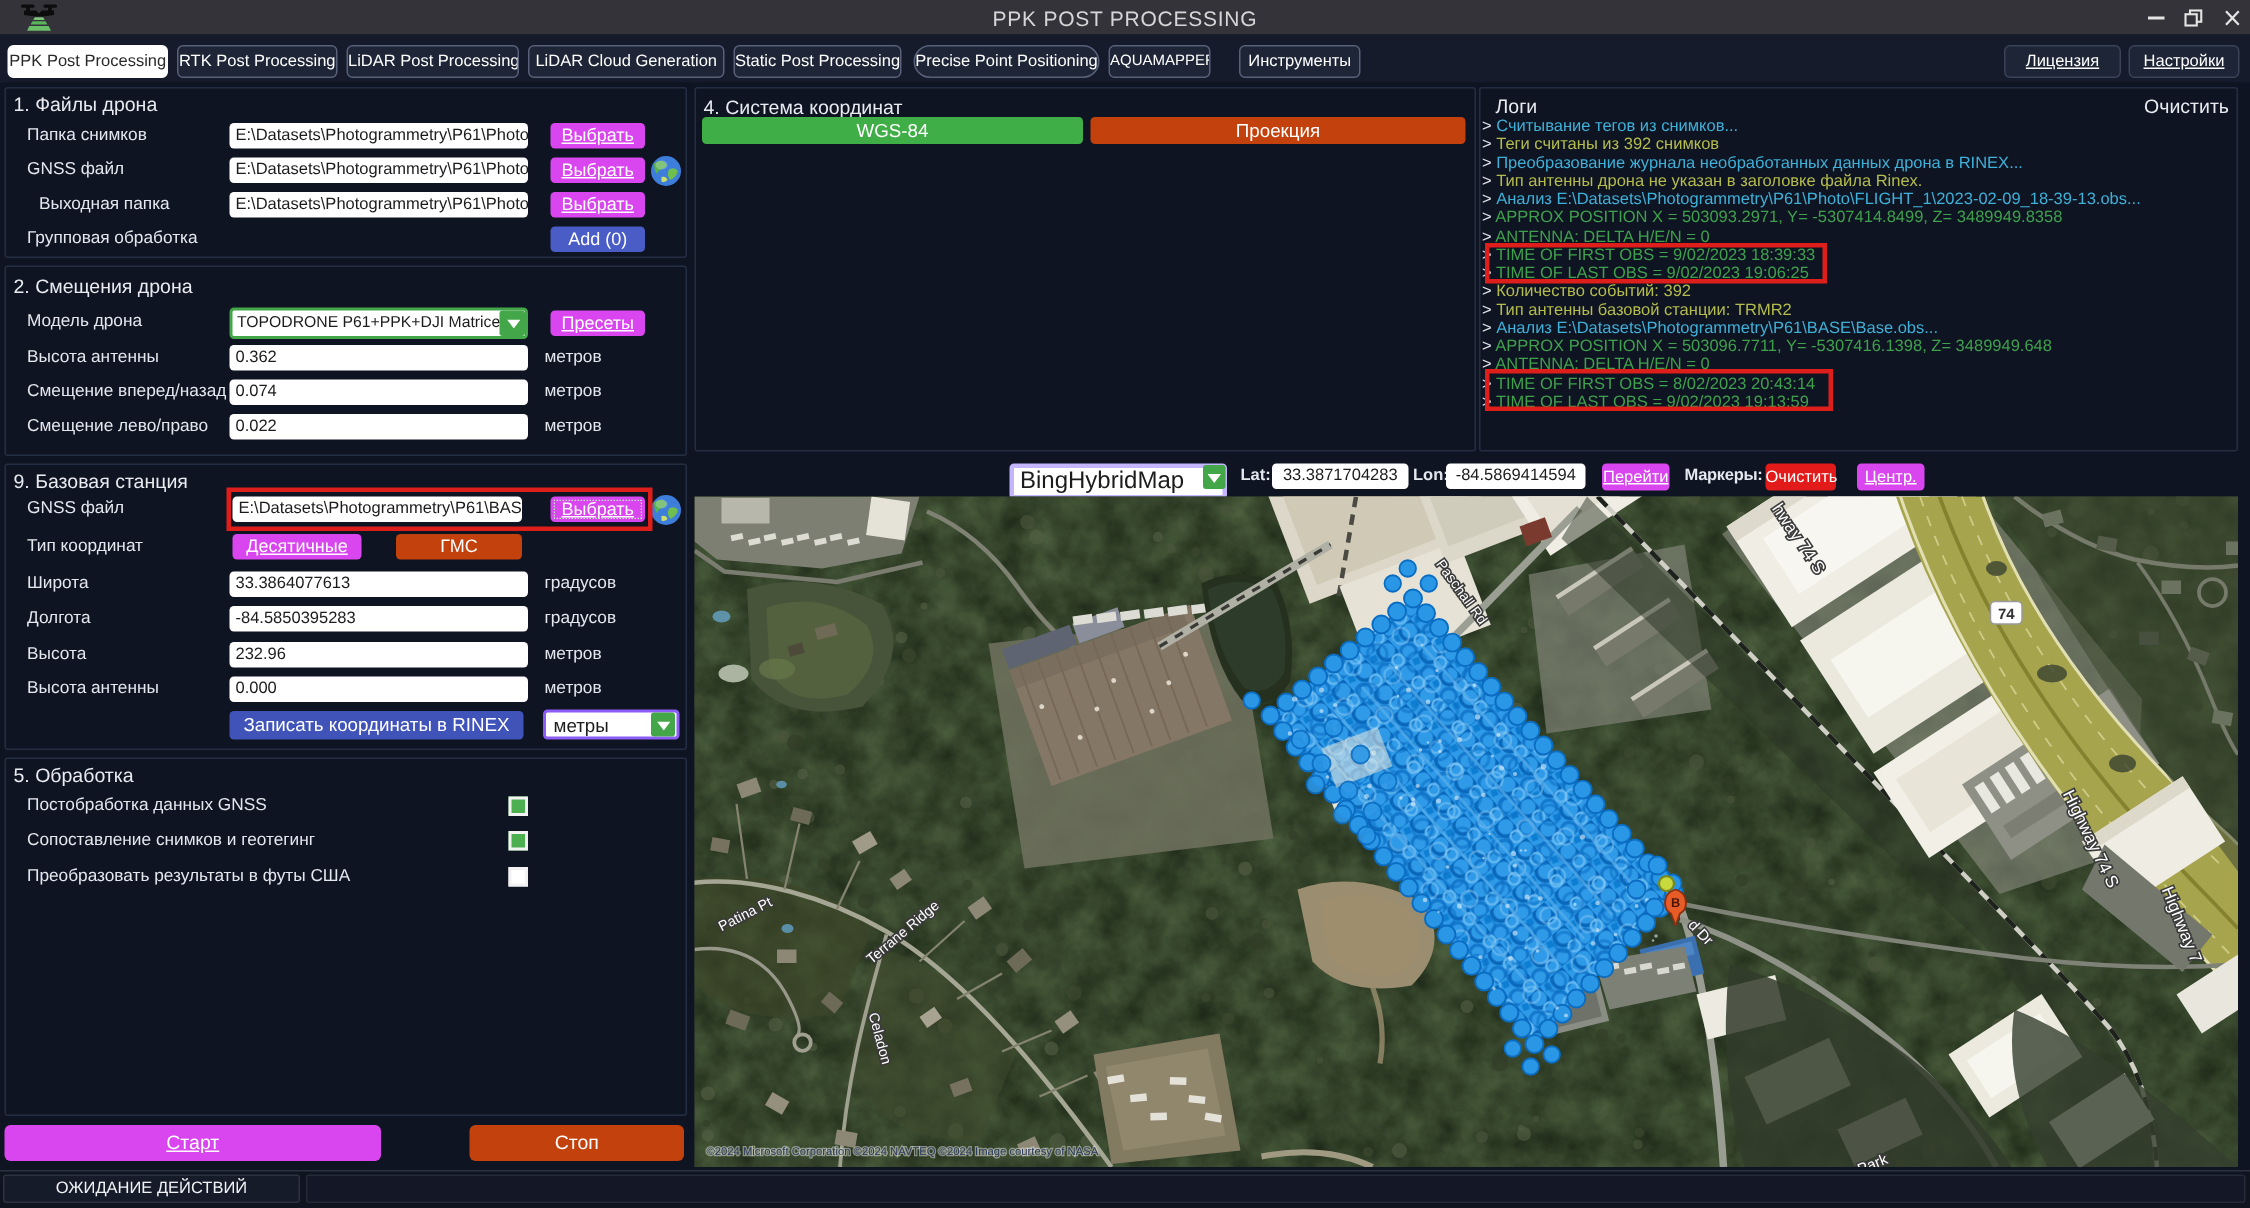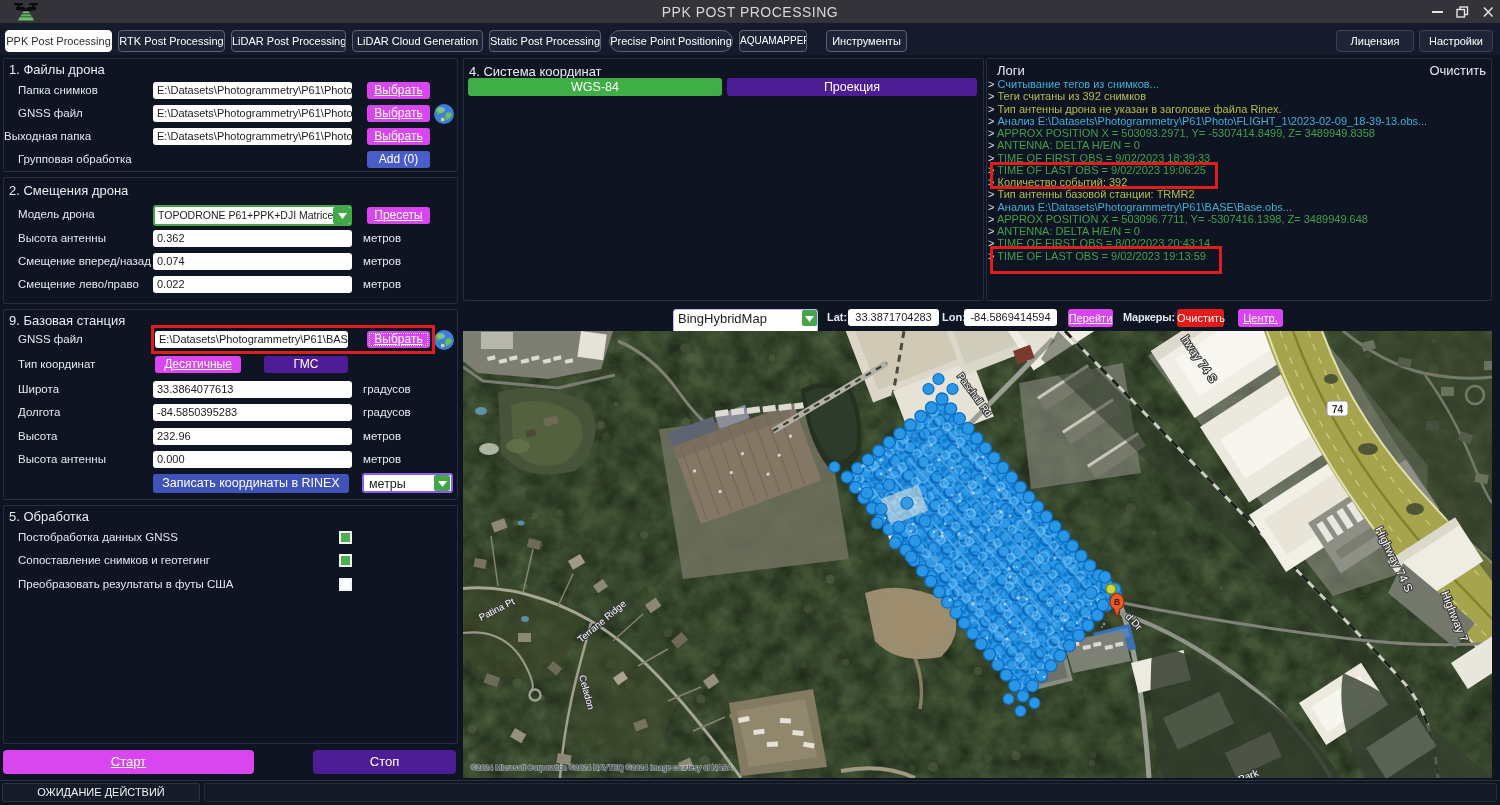--- a/index.html
+++ b/index.html
@@ -2,29 +2,29 @@
 <html><head><meta charset="utf-8">
 <style>
 *{margin:0;padding:0;box-sizing:border-box;font-family:"Liberation Sans",sans-serif;}
 html,body{width:1500px;height:805px;overflow:hidden;background:#0f1422;}
 .abs{position:absolute;}
 #titlebar{left:0;top:0;width:1500px;height:23px;background:#343339;}
 #title{left:0;top:4px;width:1500px;text-align:center;color:#d6d6d8;font-size:14px;letter-spacing:.5px;}
 #tabbar{left:0;top:23px;width:1500px;height:32px;background:#151b2b;}
 .tab{top:30px;height:22px;background:#1d2536;border:1px solid #59617a;border-radius:4px;color:#fff;font-size:11px;text-align:center;line-height:20px;white-space:nowrap;overflow:hidden;}
 .tab.act{background:#fff;color:#2a2a2a;border-color:#fff;}
-.tab.rb{border-color:#3a4358;}
+.tab.rb{border-color:#3a4358;text-decoration:underline;}
 .sec{border:1px solid #242e42;border-radius:2px;}
 .st{color:#e9ebf1;font-size:13px;}
 .lbl{color:#e4e7ee;font-size:11.5px;white-space:nowrap;}
 .inp{background:#fff;border-radius:3px;color:#1c1c1c;font-size:11px;line-height:17px;padding:0 4px;white-space:nowrap;overflow:hidden;height:17px;}
 .btn{border-radius:3px;color:#fff;font-size:12px;text-align:center;height:17px;line-height:17px;}
 .green{background:#d946ef;text-decoration:underline;}
 .blue{background:#4a5cc5;}
-.gray{background:#4c1d95;}
+.gray{background:#c2410c;}
 .red{background:#e31a1a;}
 .chk{width:13px;height:13px;border:2px solid #f2f2f2;}
 .logline{white-space:nowrap;font-size:11px;}
 .lc{color:#3fb0d8;}
 .lo{color:#b4bc4d;}
 .lg{color:#3fa04d;}
 .pfx{color:#dfe3ea;}
 .redbox{border:3px solid #de1e1a;background:transparent;z-index:5;}
 </style></head>
 <body>
@@ -61,21 +61,21 @@
 <div class="abs tab rb" style="left:1419px;width:74px;">Настройки</div>
 
 <div class="abs sec" style="left:3px;top:58px;width:455px;height:114px;"></div>
 <div class="abs st" style="left:9px;top:62px;">1. Файлы дрона</div>
 <div class="abs lbl" style="left:18px;top:84px;">Папка снимков</div>
 <div class="abs inp" style="left:153px;top:82px;width:199px;">E:\Datasets\Photogrammetry\P61\Photo\F</div>
 <div class="abs btn green" style="left:367px;top:82px;width:63px;">Выбрать</div>
 <div class="abs lbl" style="left:18px;top:107px;">GNSS файл</div>
 <div class="abs inp" style="left:153px;top:105px;width:199px;">E:\Datasets\Photogrammetry\P61\Photo\F</div>
 <div class="abs btn green" style="left:367px;top:105px;width:63px;">Выбрать</div>
-<div class="abs lbl" style="left:4px;top:130px;">Выходная папка</div>
+<div class="abs lbl" style="left:26px;top:130px;">Выходная папка</div>
 <div class="abs inp" style="left:153px;top:128px;width:199px;">E:\Datasets\Photogrammetry\P61\Photo\F</div>
 <div class="abs btn green" style="left:367px;top:128px;width:63px;">Выбрать</div>
 <div class="abs lbl" style="left:18px;top:153px;">Групповая обработка</div>
 <div class="abs btn blue" style="left:367px;top:151px;width:63px;">Add (0)</div>
 
 <div class="abs sec" style="left:3px;top:177px;width:455px;height:127px;"></div>
 <div class="abs st" style="left:9px;top:183px;">2. Смещения дрона</div>
 <div class="abs lbl" style="left:18px;top:208px;">Модель дрона</div>
 <div class="abs" style="left:153px;top:205px;width:199px;height:21px;background:#fff;border:2px solid #43a648;border-radius:3px;color:#1c1c1c;font-size:10.5px;line-height:17px;padding:0 3px;white-space:nowrap;overflow:hidden;">TOPODRONE P61+PPK+DJI Matrice 3</div>
 <div class="abs" style="left:333px;top:207px;width:17px;height:17px;background:#43a648;border-radius:2px;"></div>
@@ -157,38 +157,39 @@
 <div class="abs st" style="left:469px;top:64px;">4. Система координат</div>
 <div class="abs btn" style="left:468px;top:78px;width:254px;height:18px;line-height:18px;background:#3fae46;font-size:12.5px;">WGS-84</div>
 <div class="abs btn gray" style="left:727px;top:78px;width:250px;height:18px;line-height:18px;font-size:12.5px;">Проекция</div>
 
 <div class="abs sec" style="left:986px;top:58px;width:506px;height:243px;"></div>
 <div class="abs st" style="left:997px;top:63px;">Логи</div>
 <div class="abs st" style="right:14px;top:63px;">Очистить</div>
 <div class="abs" id="logs" style="left:988px;top:78px;width:502px;line-height:12.27px;">
 <div class="logline"><span class="pfx">&gt; </span><span class="lc">Считывание тегов из снимков...</span></div>
 <div class="logline"><span class="pfx">&gt; </span><span class="lo">Теги считаны из 392 снимков</span></div>
+<div class="logline"><span class="pfx">&gt; </span><span class="lc">Преобразование журнала необработанных данных дрона в RINEX...</span></div>
 <div class="logline"><span class="pfx">&gt; </span><span class="lo">Тип антенны дрона не указан в заголовке файла Rinex.</span></div>
 <div class="logline"><span class="pfx">&gt; </span><span class="lc">Анализ E:\Datasets\Photogrammetry\P61\Photo\FLIGHT_1\2023-02-09_18-39-13.obs...</span></div>
 <div class="logline"><span class="pfx">&gt; </span><span class="lg">APPROX POSITION X = 503093.2971, Y= -5307414.8499, Z= 3489949.8358</span></div>
 <div class="logline"><span class="pfx">&gt; </span><span class="lg">ANTENNA: DELTA H/E/N = 0</span></div>
 <div class="logline"><span class="pfx">&gt; </span><span class="lg">TIME OF FIRST OBS = 9/02/2023 18:39:33</span></div>
 <div class="logline"><span class="pfx">&gt; </span><span class="lg">TIME OF LAST OBS = 9/02/2023 19:06:25</span></div>
 <div class="logline"><span class="pfx">&gt; </span><span class="lo">Количество событий: 392</span></div>
 <div class="logline"><span class="pfx">&gt; </span><span class="lo">Тип антенны базовой станции: TRMR2</span></div>
 <div class="logline"><span class="pfx">&gt; </span><span class="lc">Анализ E:\Datasets\Photogrammetry\P61\BASE\Base.obs...</span></div>
 <div class="logline"><span class="pfx">&gt; </span><span class="lg">APPROX POSITION X = 503096.7711, Y= -5307416.1398, Z= 3489949.648</span></div>
 <div class="logline"><span class="pfx">&gt; </span><span class="lg">ANTENNA: DELTA H/E/N = 0</span></div>
 <div class="logline"><span class="pfx">&gt; </span><span class="lg">TIME OF FIRST OBS = 8/02/2023 20:43:14</span></div>
 <div class="logline"><span class="pfx">&gt; </span><span class="lg">TIME OF LAST OBS = 9/02/2023 19:13:59</span></div>
 </div>
 <div class="abs redbox" style="left:990px;top:162px;width:228px;height:27px;"></div>
 <div class="abs redbox" style="left:990px;top:246px;width:232px;height:28px;"></div>
 
-<div class="abs inp" style="left:673px;top:309px;width:145px;height:24px;line-height:18px;font-size:13px;border:1px solid #c4b5fd;">BingHybridMap</div>
+<div class="abs inp" style="left:673px;top:309px;width:145px;height:24px;line-height:18px;font-size:16px;border:3px solid #c4b5fd;">BingHybridMap</div>
 <div class="abs" style="left:802px;top:310px;width:15px;height:16px;background:#43a648;border-radius:2px;"></div>
 <svg class="abs" style="left:805px;top:316px" width="9" height="6">
     <path d="M0,0 L9,0 L4.5,6 Z" fill="#fff"></path>
   </svg>
 <div class="abs lbl" style="left:827px;top:311px;font-weight:bold;font-size:11px;">Lat:</div>
 <div class="abs inp" style="left:848px;top:309px;width:91px;text-align:center;">33.3871704283</div>
 <div class="abs lbl" style="left:942px;top:311px;font-weight:bold;font-size:11px;">Lon:</div>
 <div class="abs inp" style="left:964px;top:309px;width:93px;text-align:center;">-84.5869414594</div>
 <div class="abs btn green" style="left:1068px;top:309px;width:45px;height:18px;line-height:18px;font-size:11px;">Перейти</div>
 <div class="abs lbl" style="left:1123px;top:311px;font-weight:bold;font-size:11px;letter-spacing:-.2px;">Маркеры:</div>

